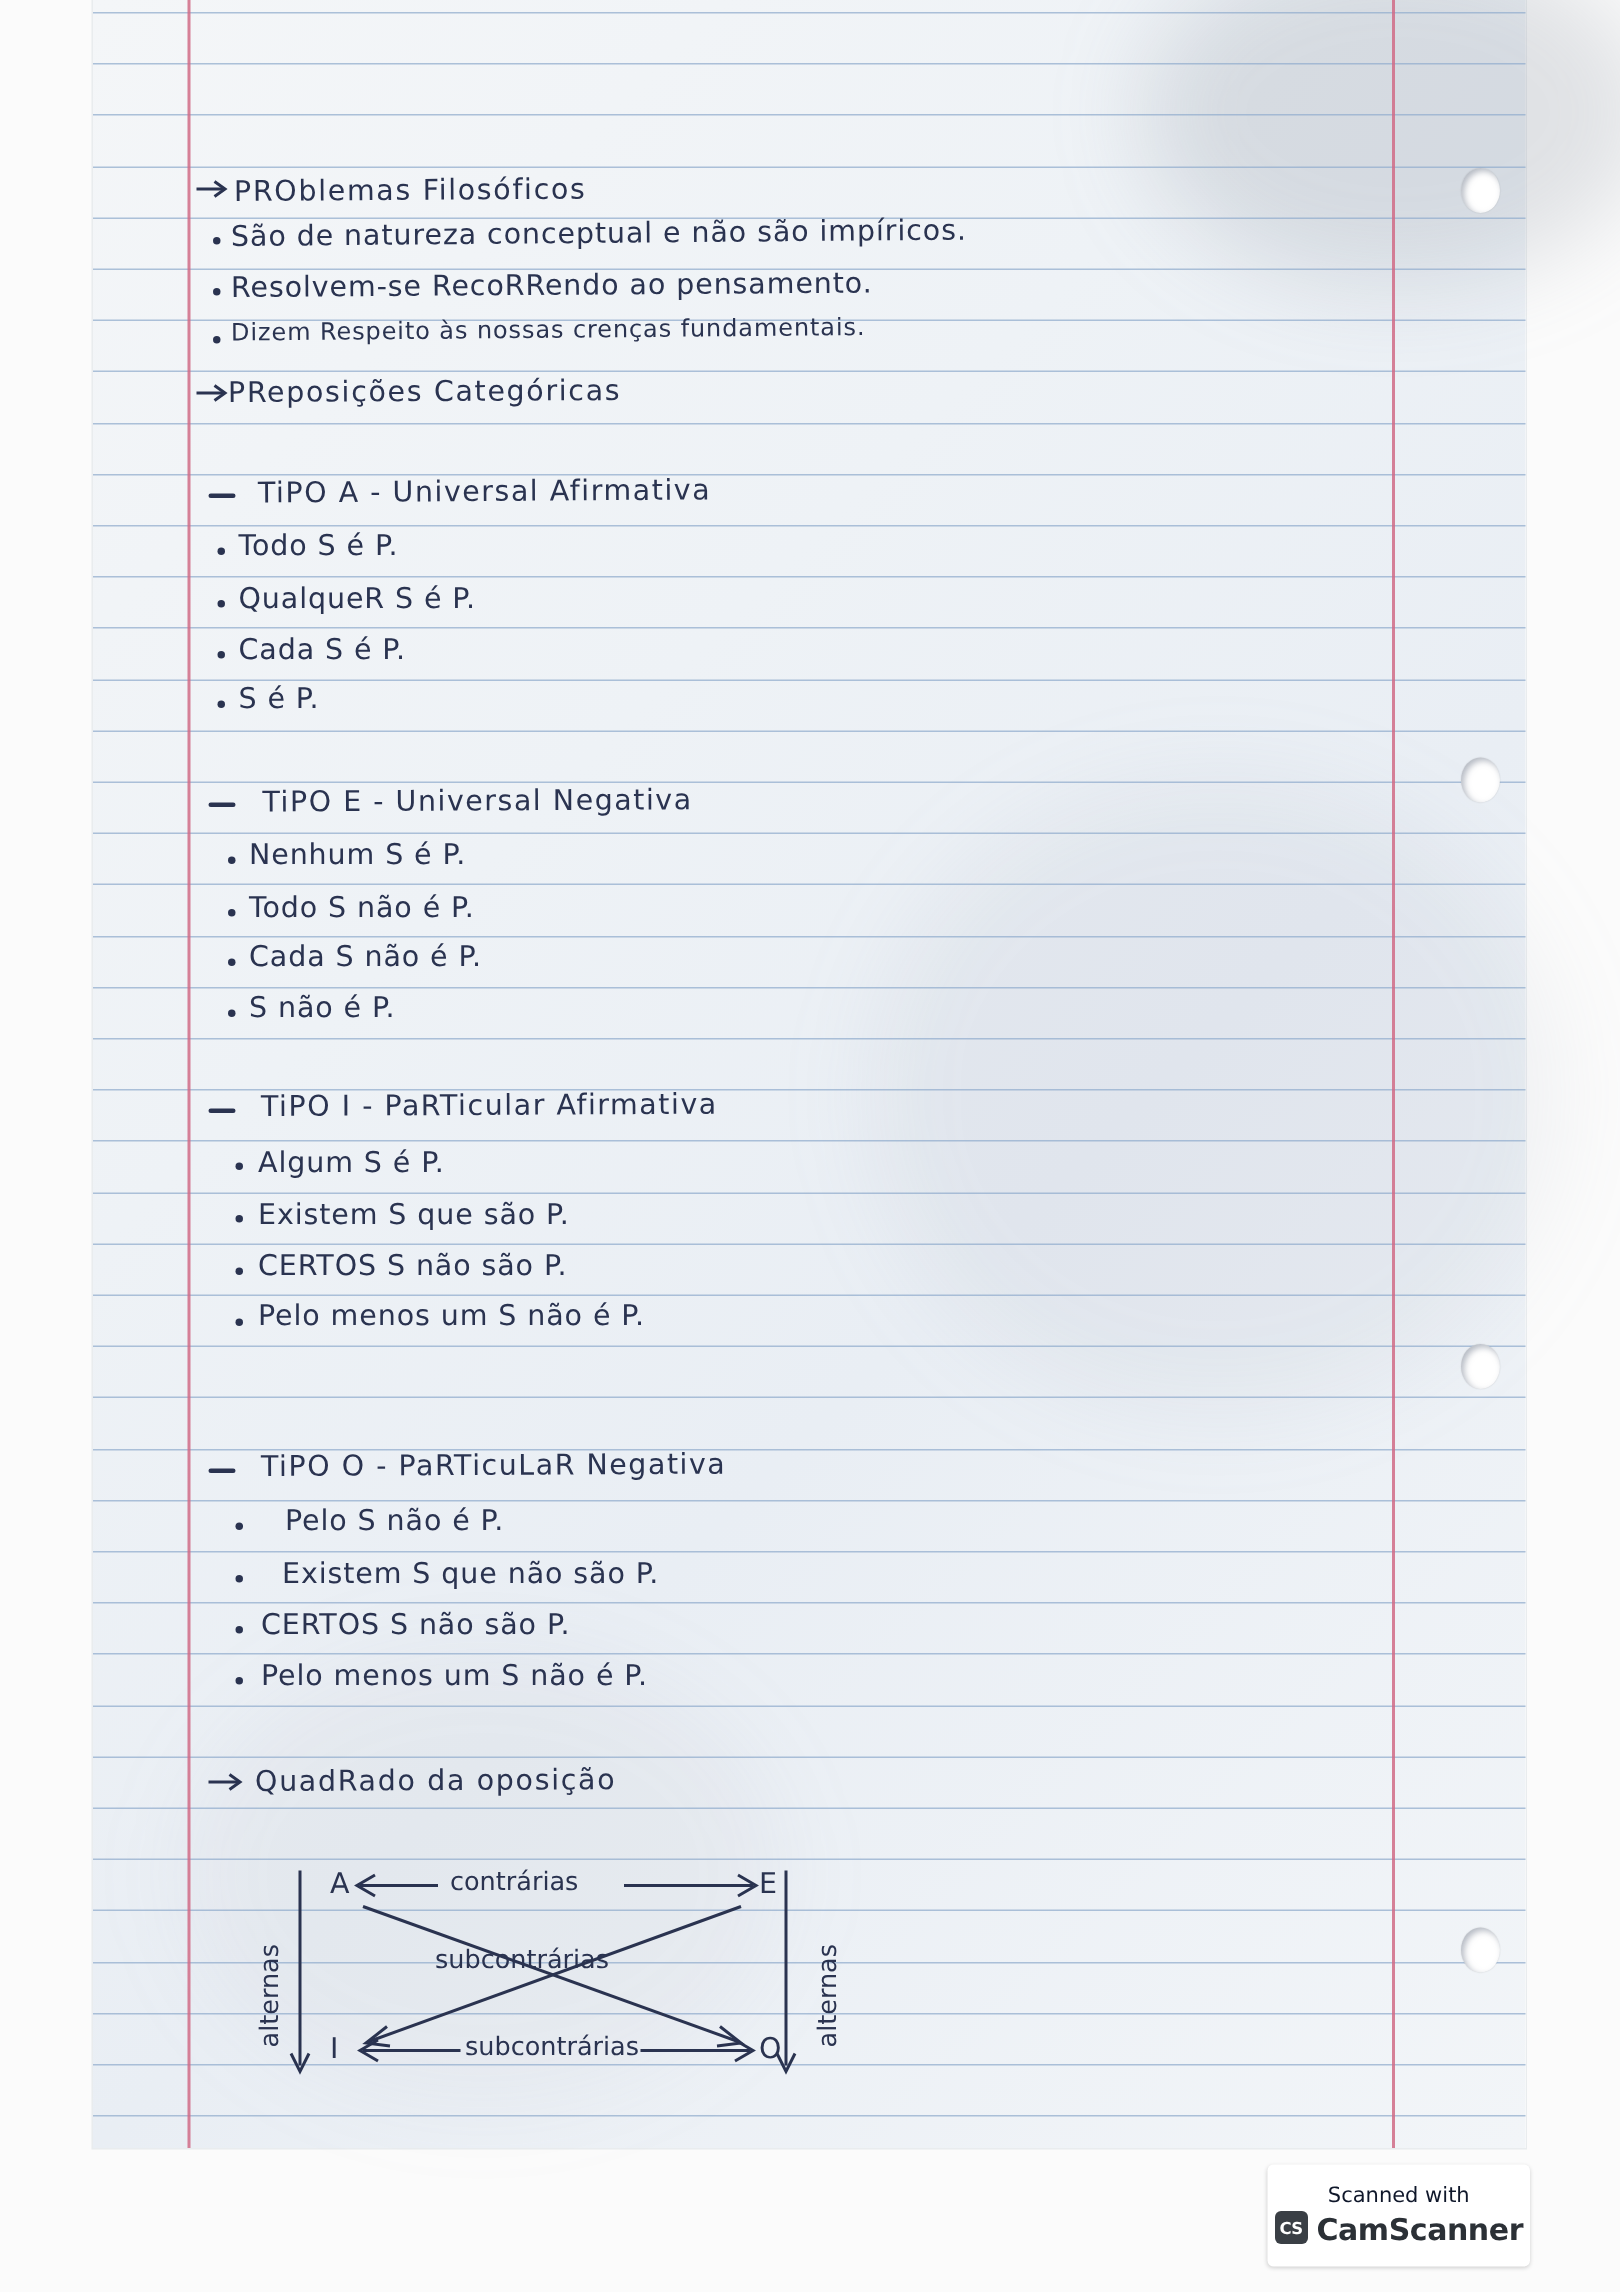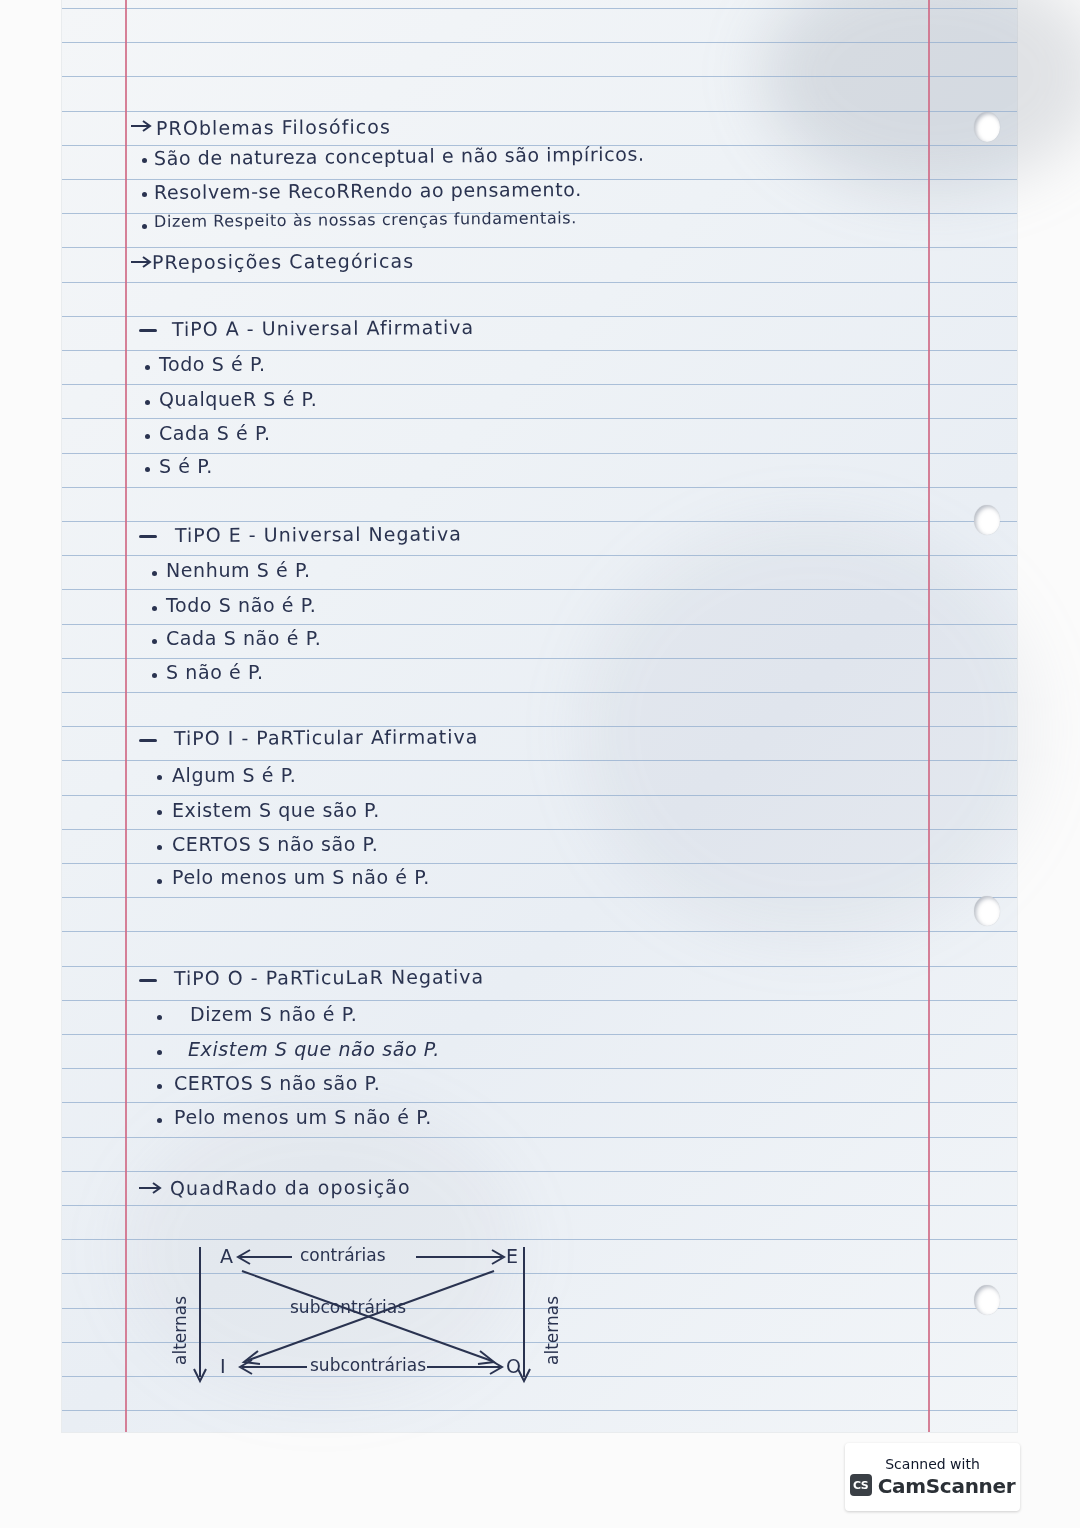--- a/index.html
+++ b/index.html
@@ -311,24 +311,24 @@
       <span class="bullet" style="left:95px; top:845px;"></span>
       <div class="hw item" style="left:110px; top:833px;">CERTOS S não são P.</div>
 
       <span class="bullet" style="left:95px; top:879px;"></span>
       <div class="hw item" style="left:110px; top:866px;">Pelo menos um S não é P.</div>
 
       <span class="dash" style="left:77px; top:979px;"></span>
       <div class="hw subhead" style="left:112px; top:967px; transform: rotate(-0.3deg);">TiPO O - PaRTicuLaR Negativa</div>
 
       <span class="bullet" style="left:95px; top:1015px;"></span>
-      <div class="hw item" style="left:128px; top:1003px;">Dizem S não é P.</div>
+      <div class="hw item" style="left:128px; top:1003px;">Pelo S não é P.</div>
 
       <span class="bullet" style="left:95px; top:1050px;"></span>
-      <div class="hw item" style="left:126px; top:1038px;font-style:italic;">Existem S que não são P.</div>
+      <div class="hw item" style="left:126px; top:1038px;">Existem S que não são P.</div>
 
       <span class="bullet" style="left:95px; top:1084px;"></span>
       <div class="hw item" style="left:112px; top:1072px;">CERTOS S não são P.</div>
 
       <span class="bullet" style="left:95px; top:1118px;"></span>
       <div class="hw item" style="left:112px; top:1106px;">Pelo menos um S não é P.</div>
 
       <svg class="arrow-svg" style="left:76px; top:1180px;" width="26" height="16" viewBox="0 0 26 16">
         <path d="M1 8 H21" stroke="#2a3350" stroke-width="2" fill="none"></path>
         <path d="M15 3 L22 8 L15 13" stroke="#2a3350" stroke-width="2" fill="none"></path>

